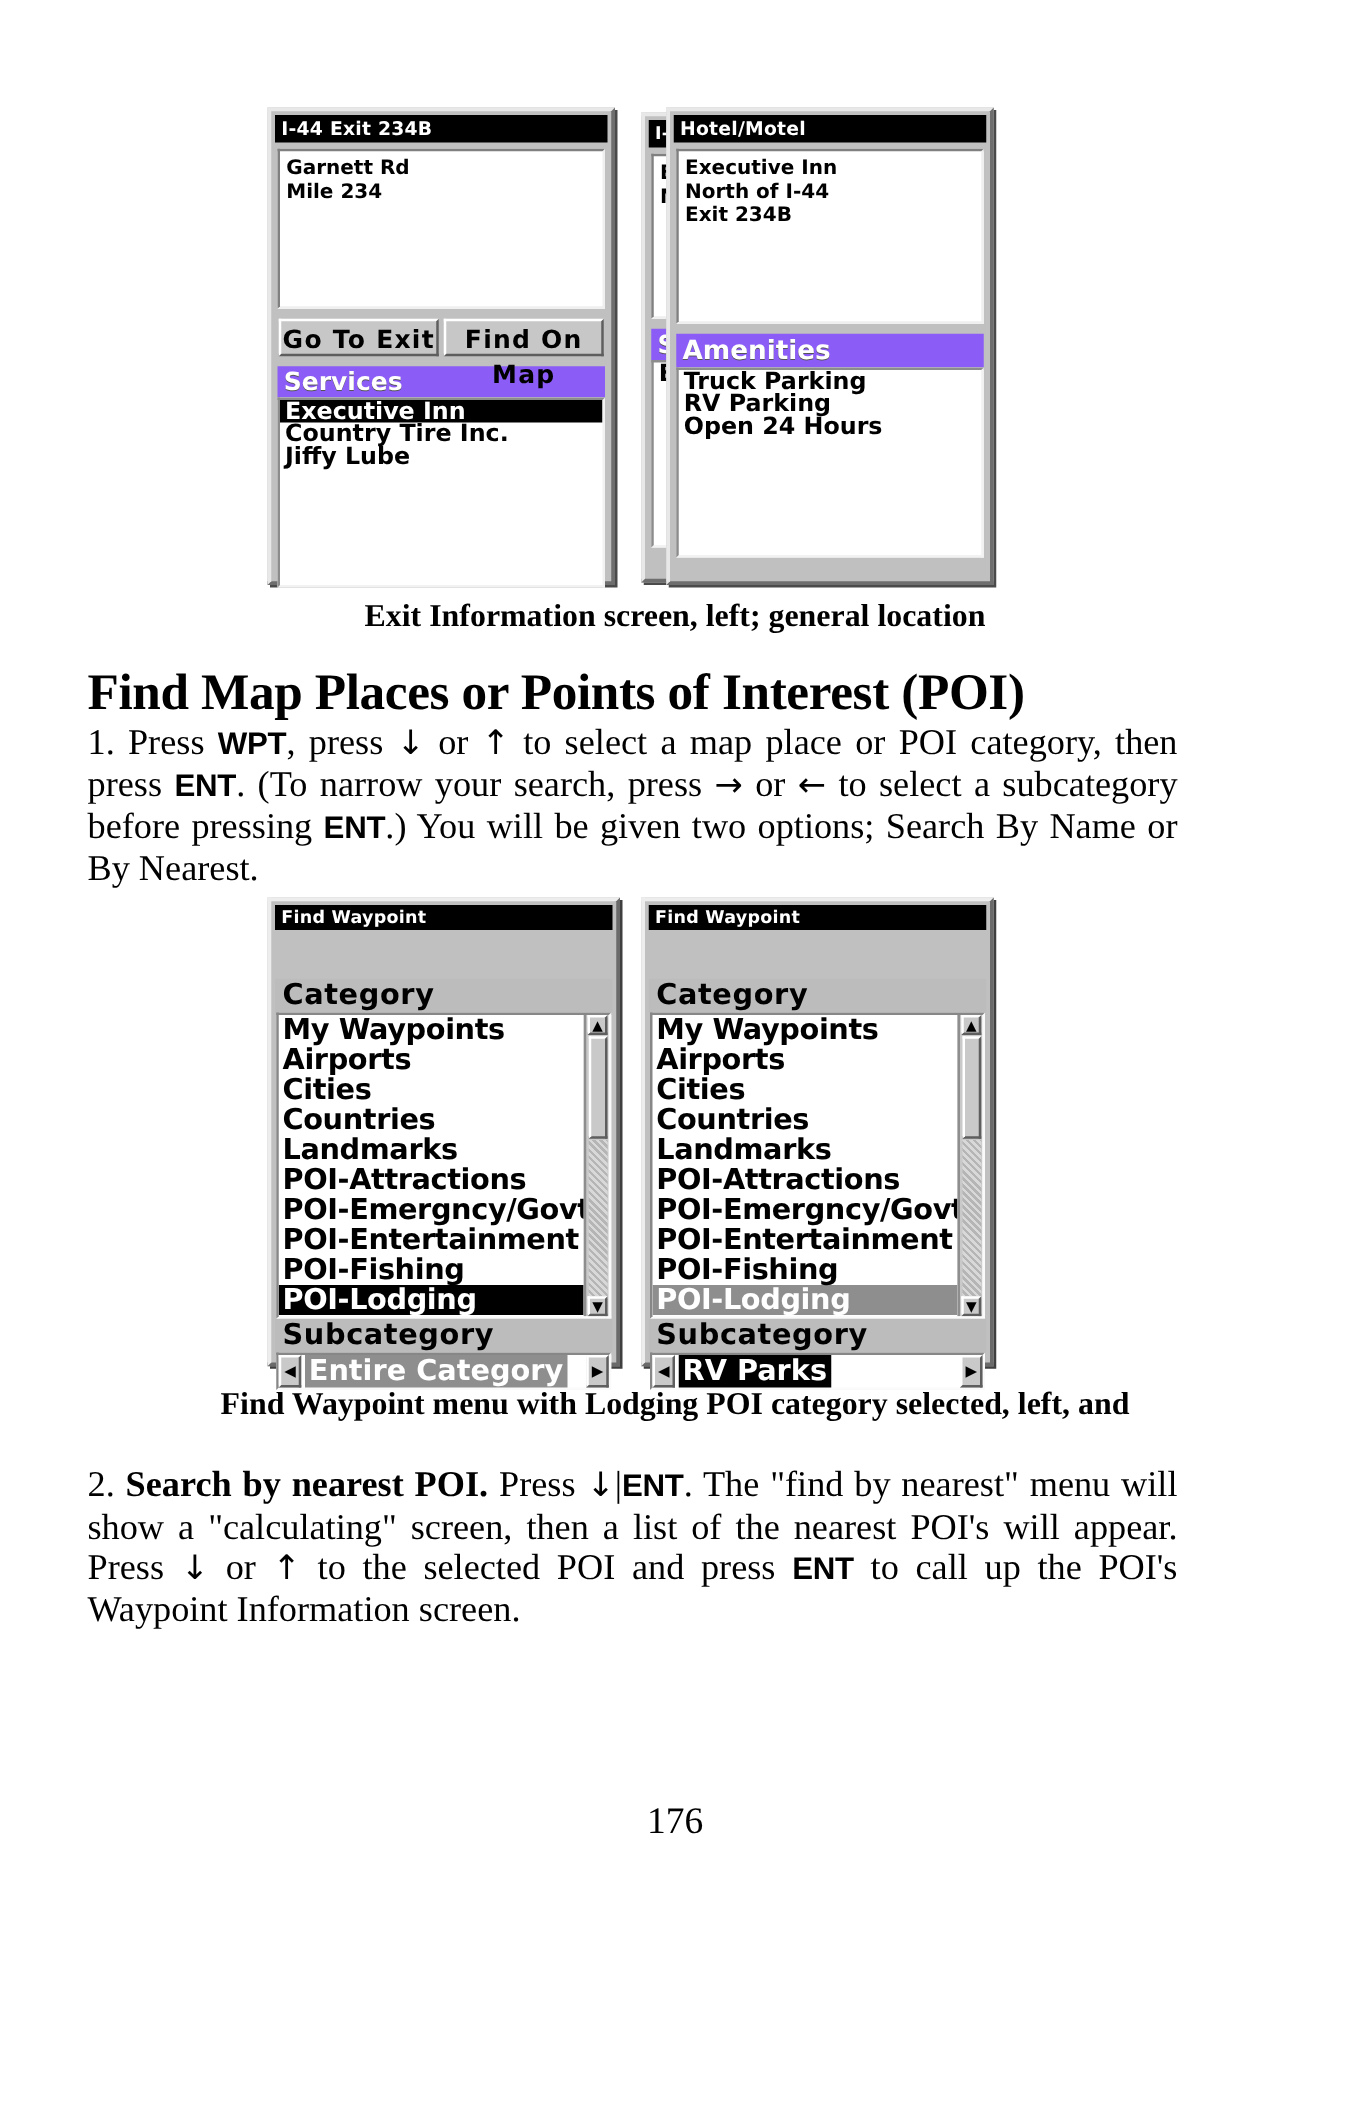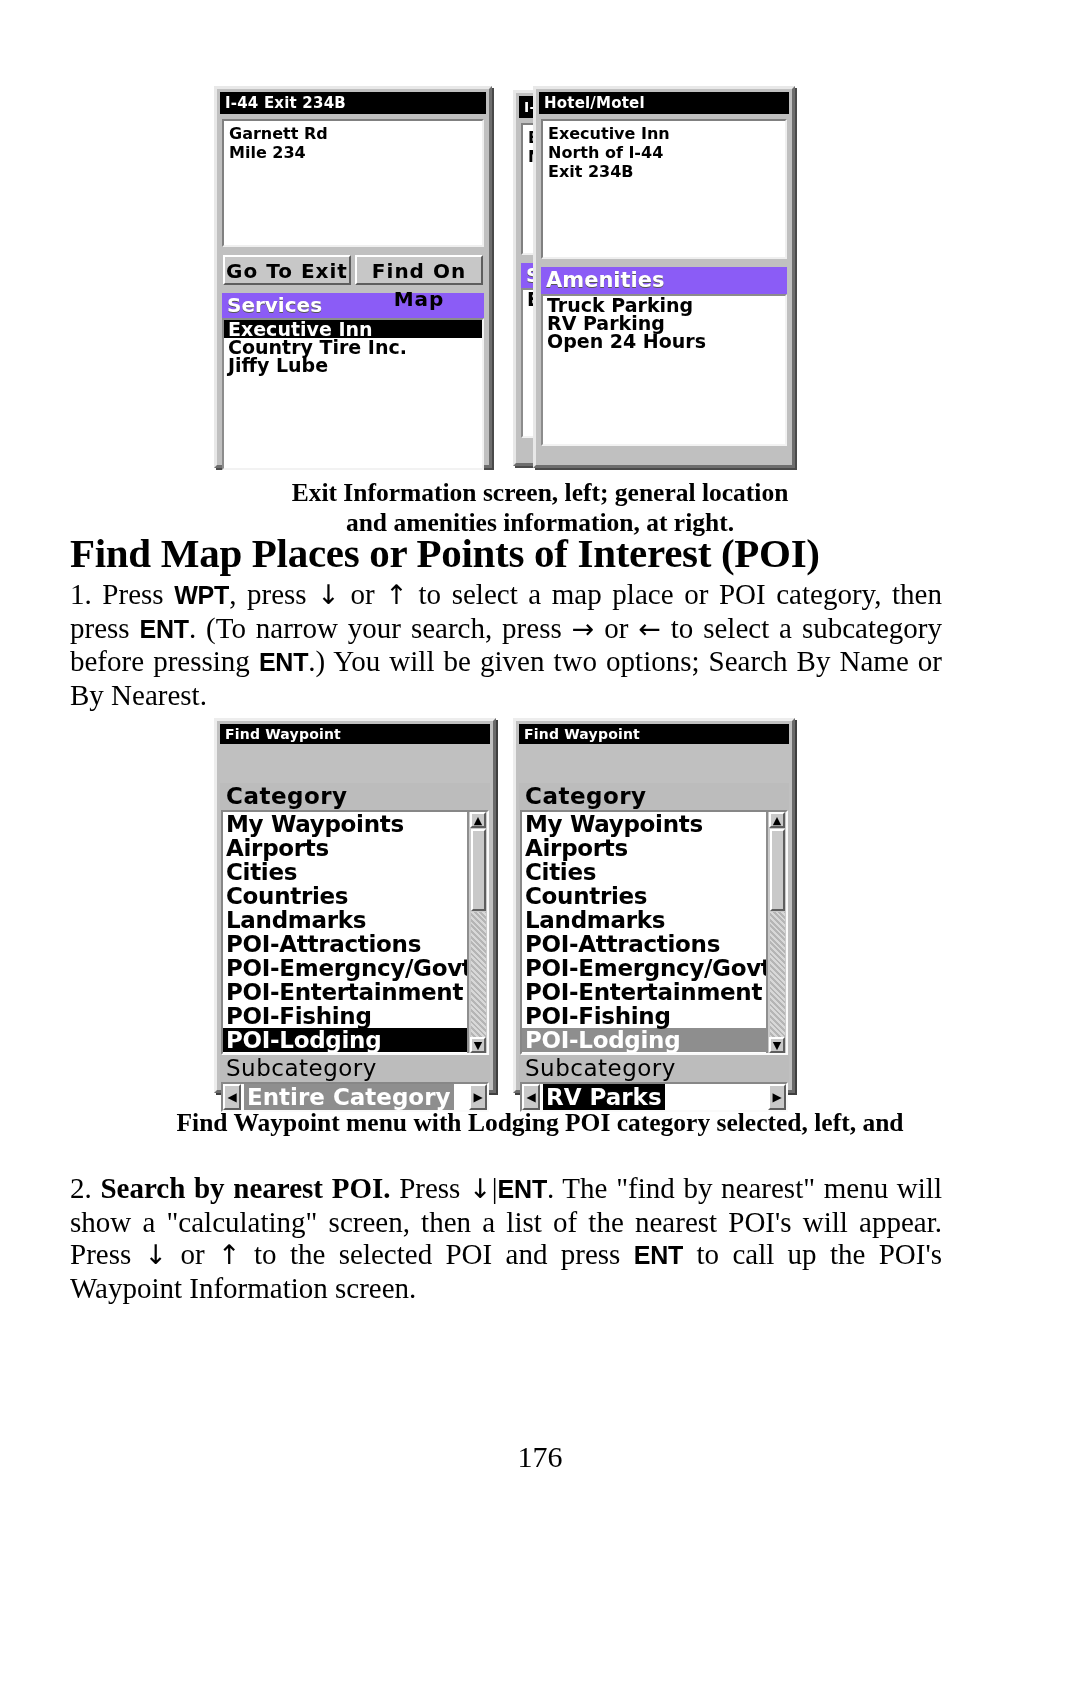--- a/index.html
+++ b/index.html
@@ -241,21 +241,21 @@
     border:2px solid #fff;
     border-right-color:#5e5e5e;
     border-bottom-color:#5e5e5e;
   }
   .sb-track { flex:1; width:15px;
     background:repeating-linear-gradient(45deg,#d8d8d8 0 2px,#b5b5b5 2px 4px); }
   .fw-sublabel {
     background:#bcbcbc;
     color:#000;
     font-size:23px;
-    font-weight:normal;
+    font-weight:bold;
     line-height:27px;
     height:27px;
     padding:0 6px;
     letter-spacing:0.5px;
   }
   .fw-subbox {
     display:flex;
     align-items:stretch;
     margin:0 1px 3px 1px;
     background:#fff;
@@ -343,21 +343,20 @@
       <div class="gps-list">
         <div class="gps-item">Truck Parking</div>
         <div class="gps-item">RV Parking</div>
         <div class="gps-item">Open 24 Hours</div>
       </div>
     </div>
   </div>
 
   <div id="cap1">
     <div class="caption">Exit Information screen, left; general location</div>
-    <div class="caption">and amenities information, at right.</div>
   </div>
 
   <div id="h1-wrap">
     <h1 class="section-title">Find Map Places or Points of Interest (POI)</h1>
   </div>
 
   <p class="body" id="para1"><span>1. Press </span><span class="key">WPT</span><span>, press </span><span class="arrow">↓</span><span> or </span><span class="arrow">↑</span><span> to select a map place or POI category, then press </span><span class="key">ENT</span><span>. (To narrow your search, press </span><span class="arrow">→</span><span> or </span><span class="arrow">←</span><span> to select a subcategory before pressing </span><span class="key">ENT</span><span>.) You will be given two options; Search By Name or By Nearest.</span></p>
 
   <div id="fig2">
 

